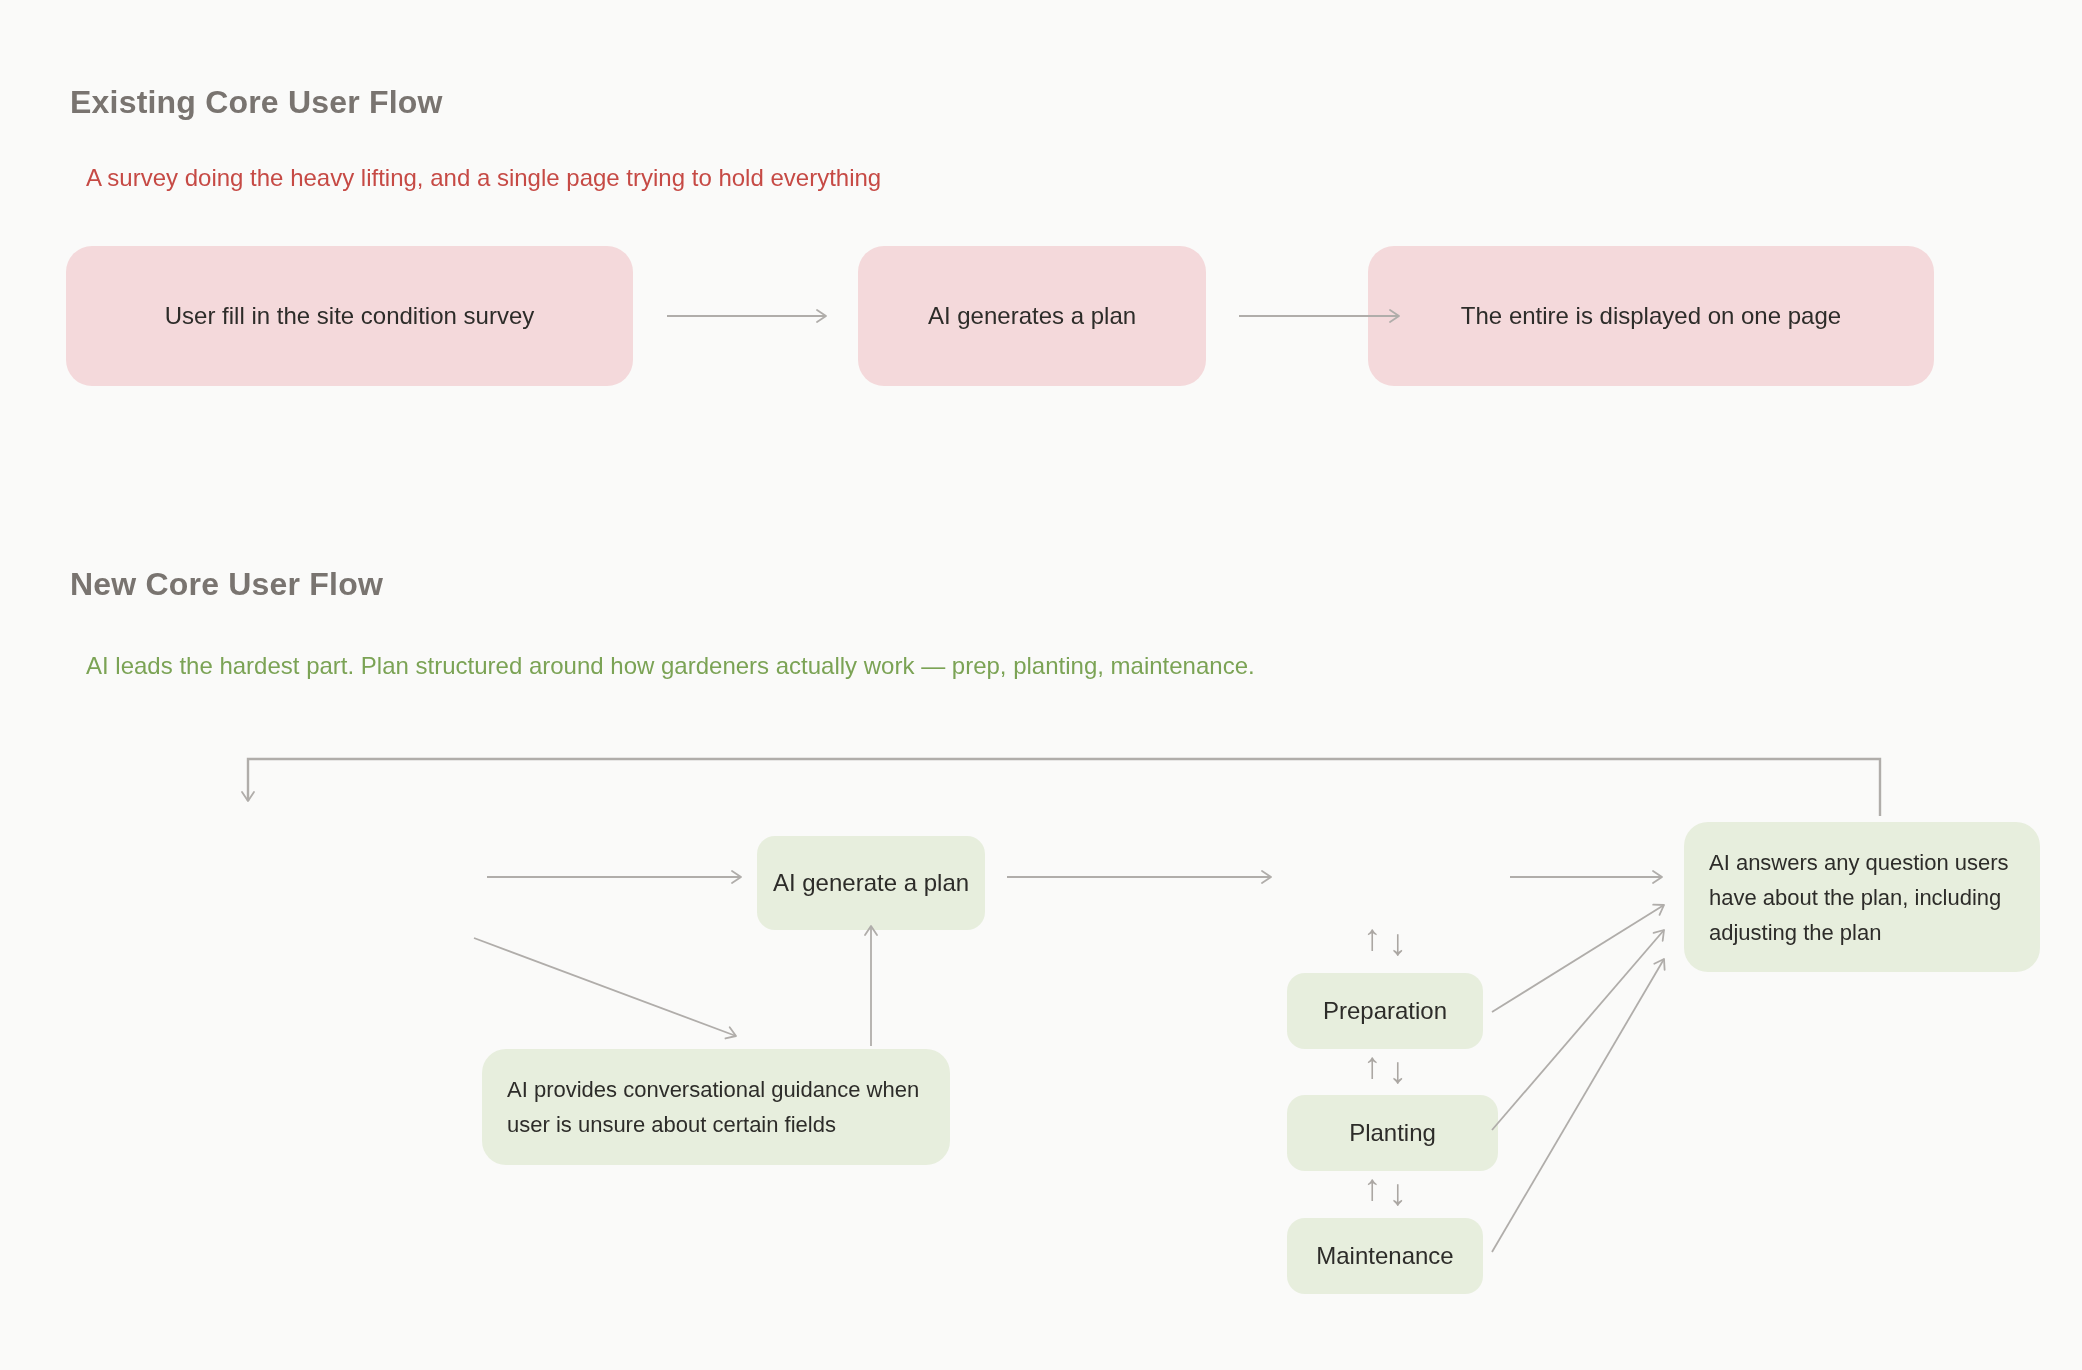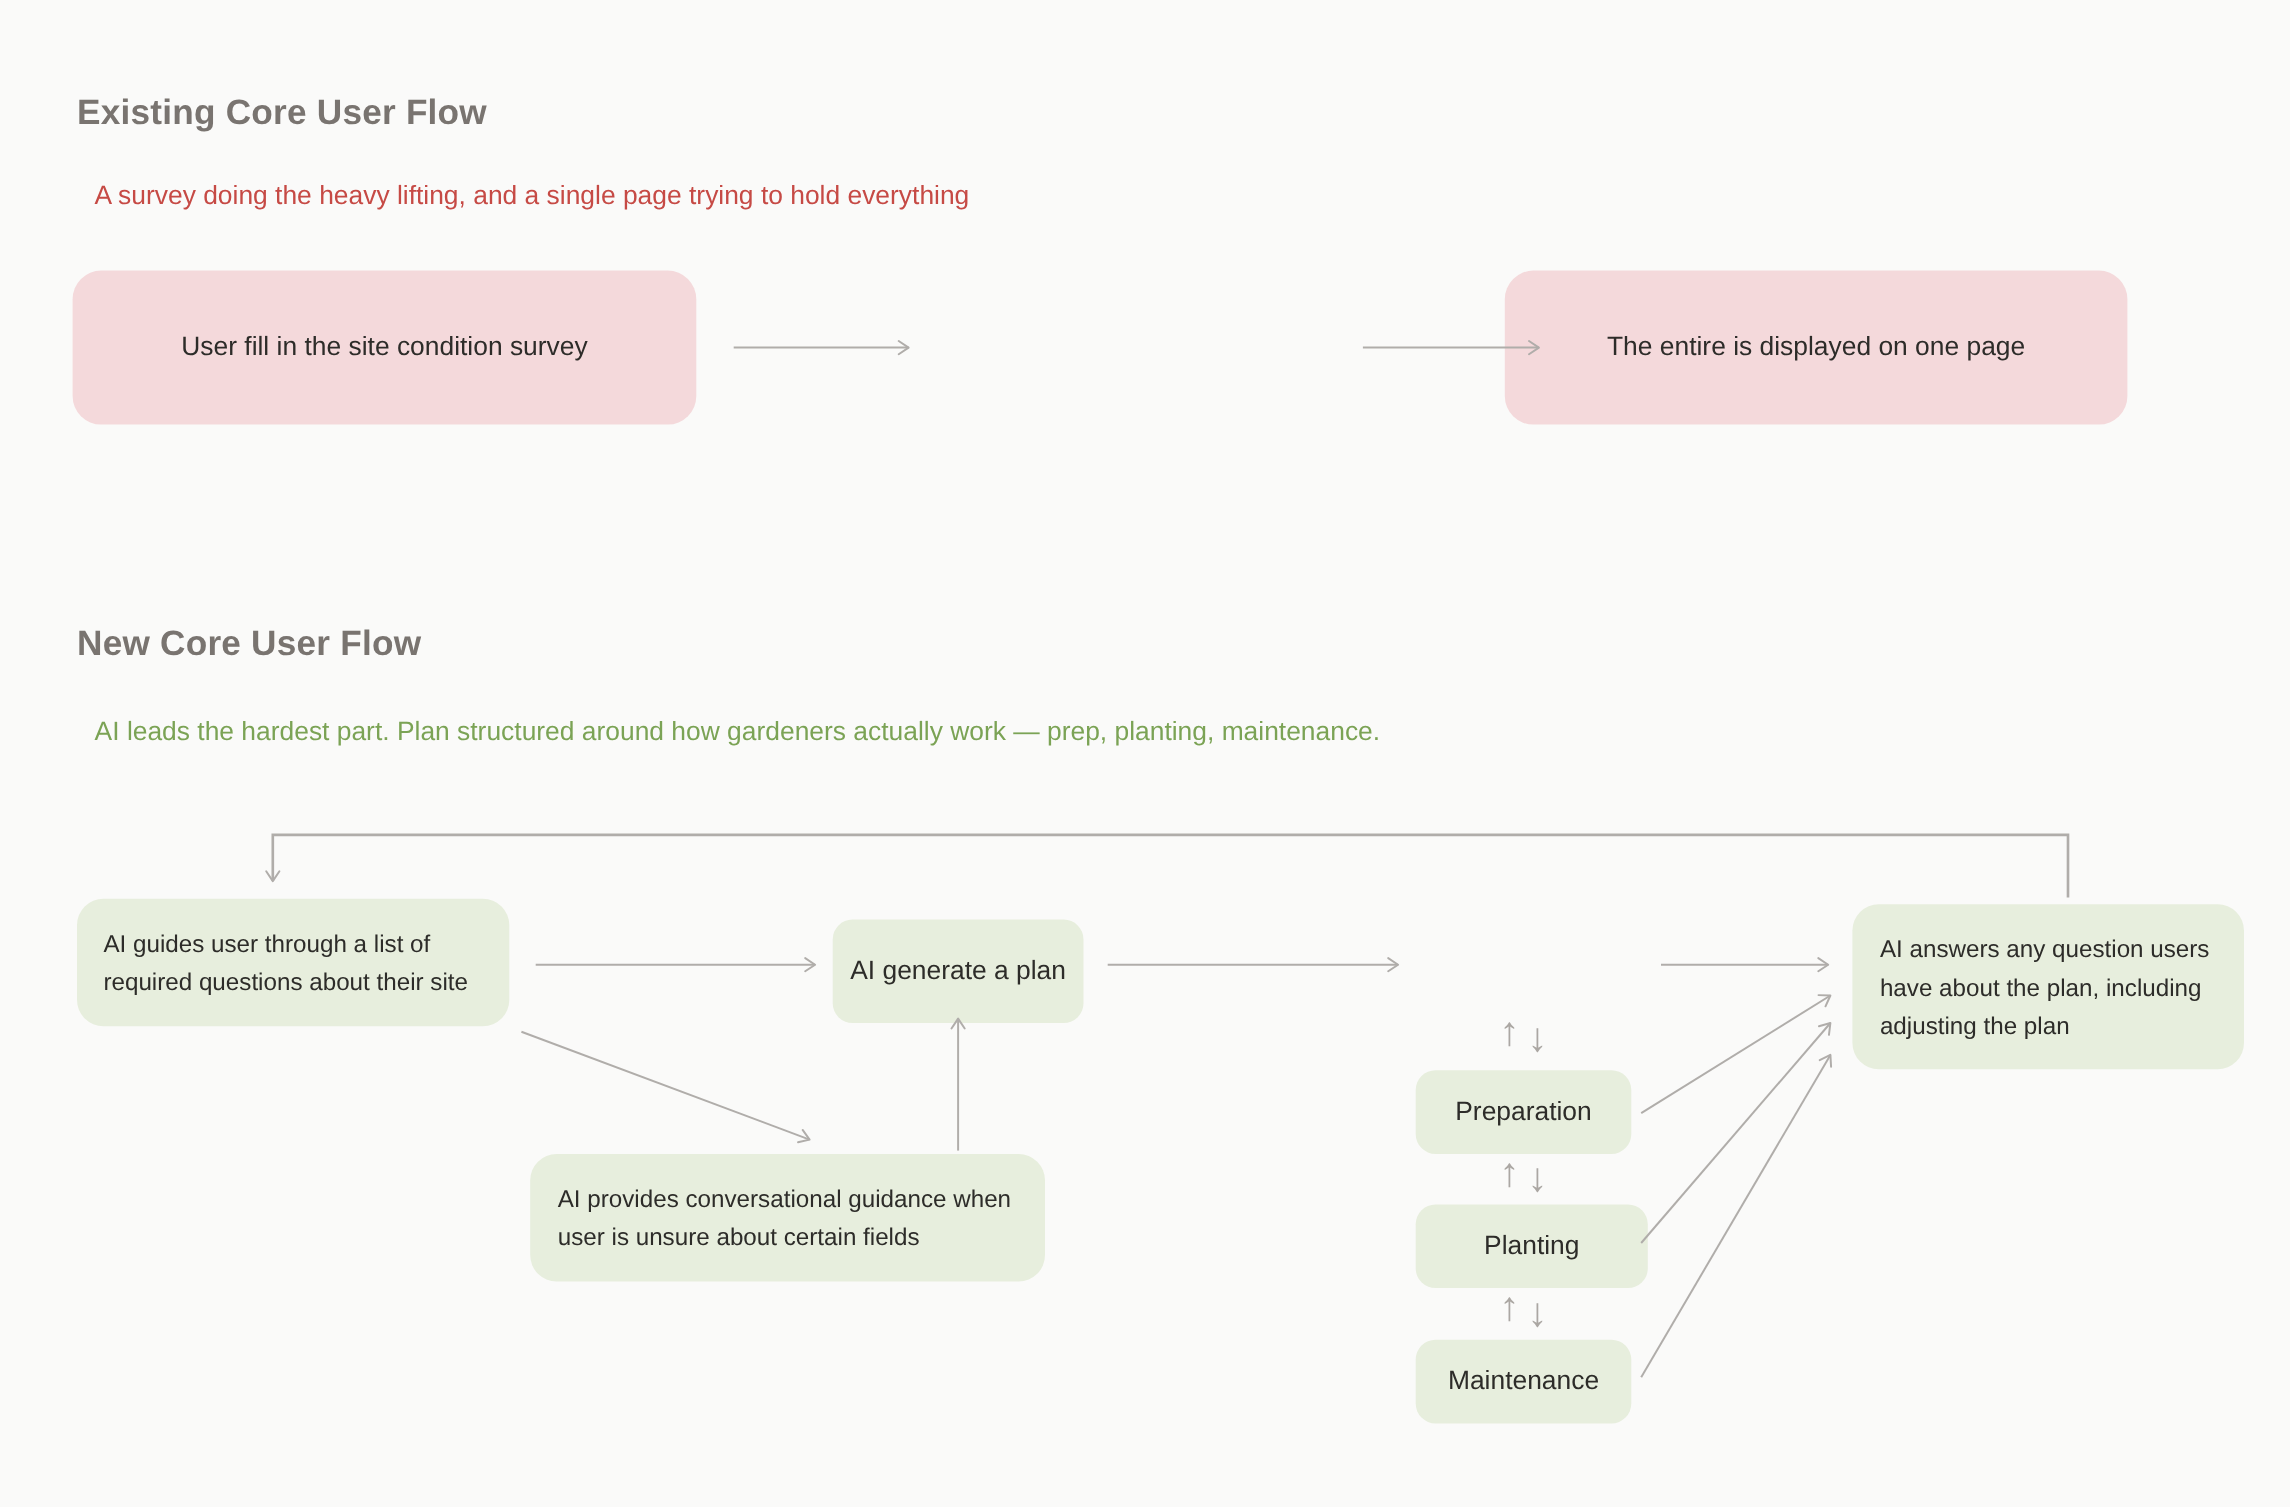--- a/index.html
+++ b/index.html
@@ -108,27 +108,26 @@
 </style>
 </head>
 <body>
 
 <div class="canvas">
 
   <h2 class="section-title" style="top:84px;">Existing Core User Flow</h2>
   <p class="section-subtitle subtitle-red" style="top:148px;">A survey doing the heavy lifting, and a single page trying to hold everything</p>
 
   <div class="box pink" style="left:66px;top:246px;width:567px;height:140px;">User fill in the site condition survey</div>
+  <div class="box pink" style="left:858px;top:246px;width:348px;height:140px;">AI generates a plan</div>
   <div class="box pink" style="left:1368px;top:246px;width:566px;height:140px;">The entire is displayed on one page</div>
 
   <h2 class="section-title" style="top:566px;">New Core User Flow</h2>
   <p class="section-subtitle subtitle-green" style="top:636px;">AI leads the hardest part. Plan structured around how gardeners actually work — prep, planting, maintenance.</p>
 
-  <div class="box green big" style="left:70px;top:817px;width:393px;height:116px;padding:0 24px;">AI guides user through a list of
-required questions about their site</div>
 
   <div class="box green" style="left:757px;top:836px;width:228px;height:94px;">AI generate a plan</div>
 
 
   <div class="box green" style="left:1287px;top:973px;width:196px;height:76px;">Preparation</div>
 
   <div class="box green" style="left:1287px;top:1095px;width:211px;height:76px;">Planting</div>
 
   <div class="box green" style="left:1287px;top:1218px;width:196px;height:76px;">Maintenance</div>
 

